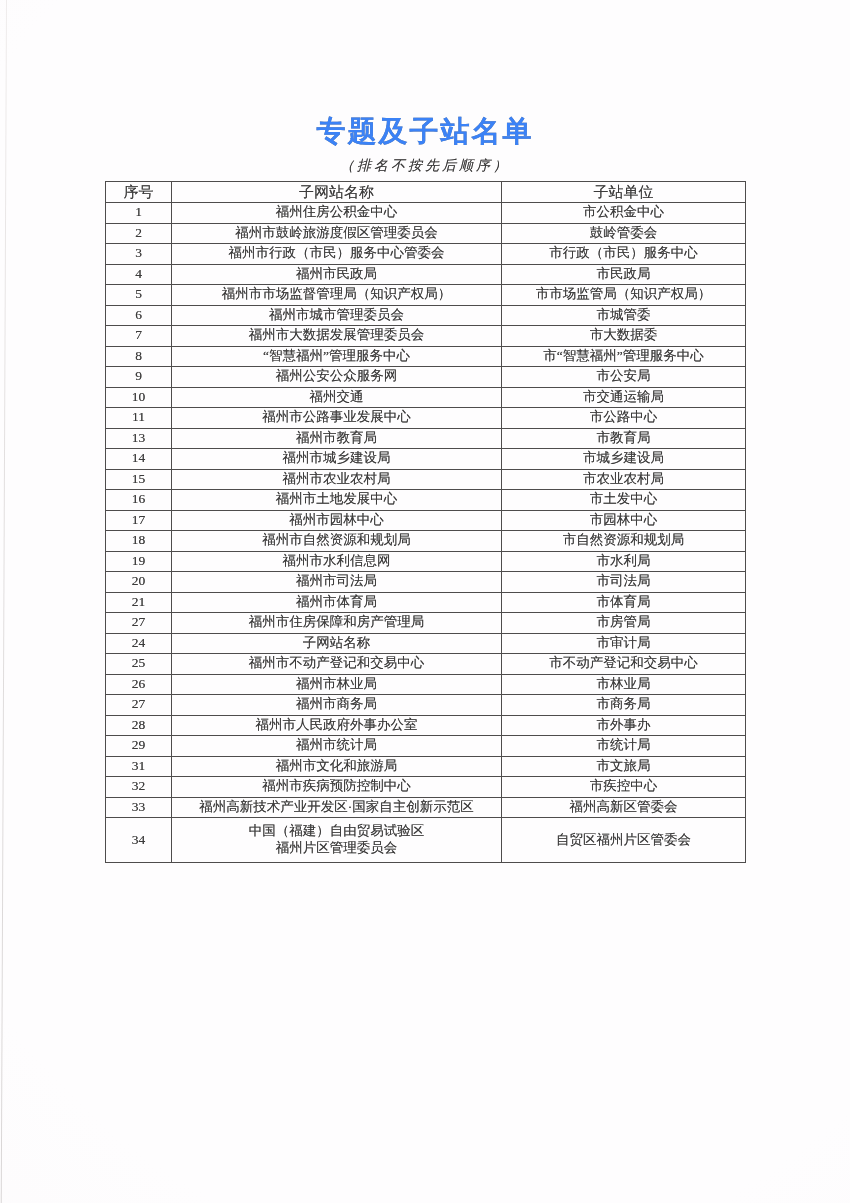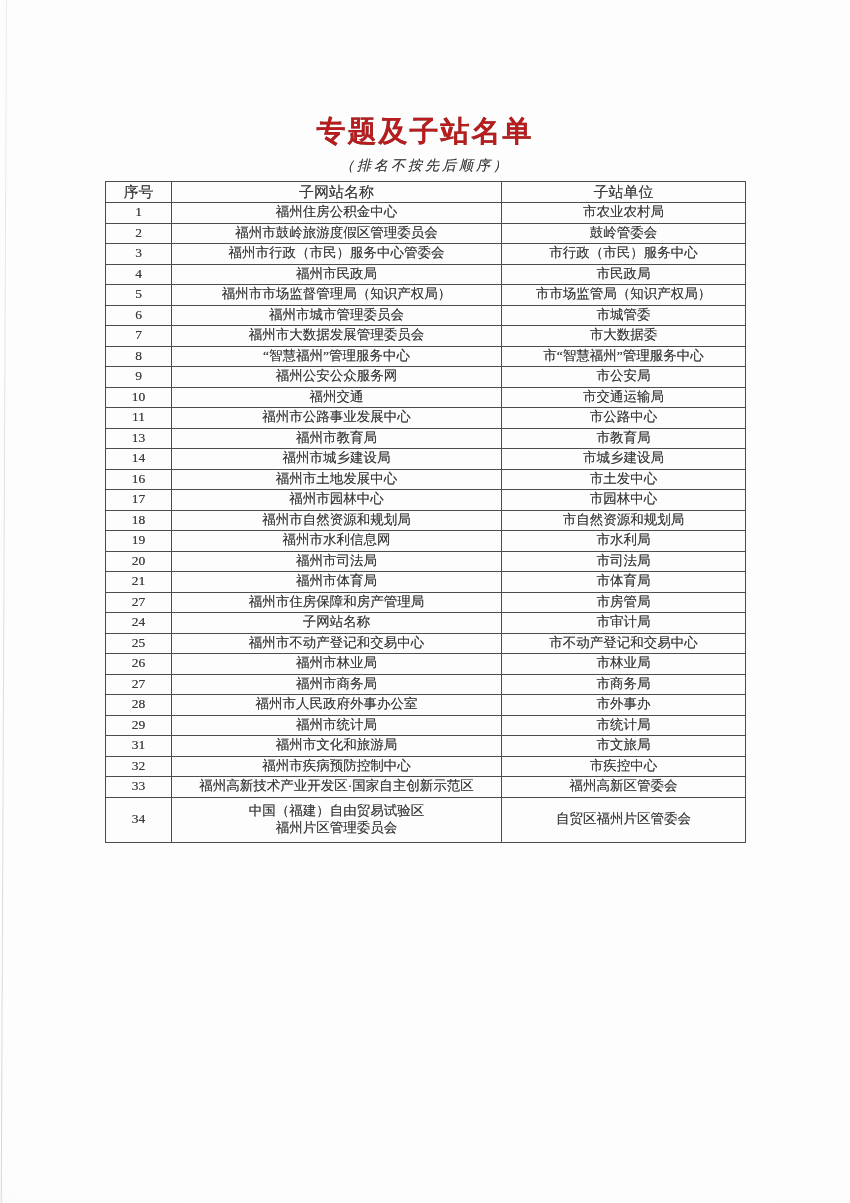--- a/index.html
+++ b/index.html
@@ -22,21 +22,21 @@
     transform-origin: top left;
   }
   .doc-title {
     position: absolute;
     top: 112px; left: 0;
     width: 100%;
     text-align: center;
     font-size: 29px;
     font-weight: bold;
     letter-spacing: 2px;
-    color: #b91c1c;
+    color: #3b82f6;
     text-shadow: 0 0 0.6px rgba(50,50,50,0.65);
   }
   .doc-subtitle {
     position: absolute;
     top: 157px; left: 0;
     width: 100%;
     text-align: center;
     font-size: 14px;
     font-style: italic;
     letter-spacing: 3px;
@@ -87,21 +87,21 @@
     <tr>
       <th class="col-no">序号</th>
       <th class="col-site">子网站名称</th>
       <th class="col-unit">子站单位</th>
     </tr>
   </thead>
   <tbody>
       <tr>
         <td class="col-no">1</td>
         <td class="col-site">福州住房公积金中心</td>
-        <td class="col-unit">市农业农村局</td>
+        <td class="col-unit">市公积金中心</td>
       </tr>
       <tr>
         <td class="col-no">2</td>
         <td class="col-site">福州市鼓岭旅游度假区管理委员会</td>
         <td class="col-unit">鼓岭管委会</td>
       </tr>
       <tr>
         <td class="col-no">3</td>
         <td class="col-site">福州市行政（市民）服务中心管委会</td>
         <td class="col-unit">市行政（市民）服务中心</td>
@@ -148,20 +148,25 @@
       </tr>
       <tr>
         <td class="col-no">13</td>
         <td class="col-site">福州市教育局</td>
         <td class="col-unit">市教育局</td>
       </tr>
       <tr>
         <td class="col-no">14</td>
         <td class="col-site">福州市城乡建设局</td>
         <td class="col-unit">市城乡建设局</td>
+      </tr>
+      <tr>
+        <td class="col-no">15</td>
+        <td class="col-site">福州市农业农村局</td>
+        <td class="col-unit">市农业农村局</td>
       </tr>
       <tr>
         <td class="col-no">16</td>
         <td class="col-site">福州市土地发展中心</td>
         <td class="col-unit">市土发中心</td>
       </tr>
       <tr>
         <td class="col-no">17</td>
         <td class="col-site">福州市园林中心</td>
         <td class="col-unit">市园林中心</td>

